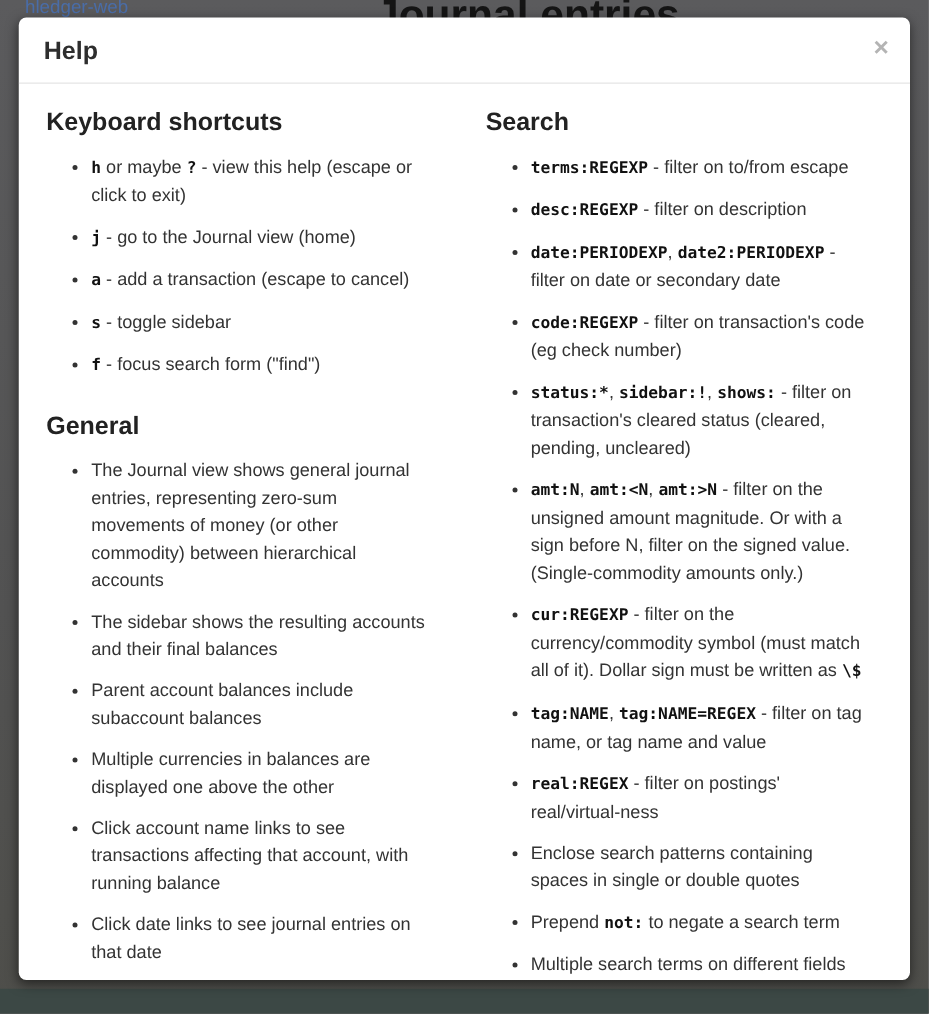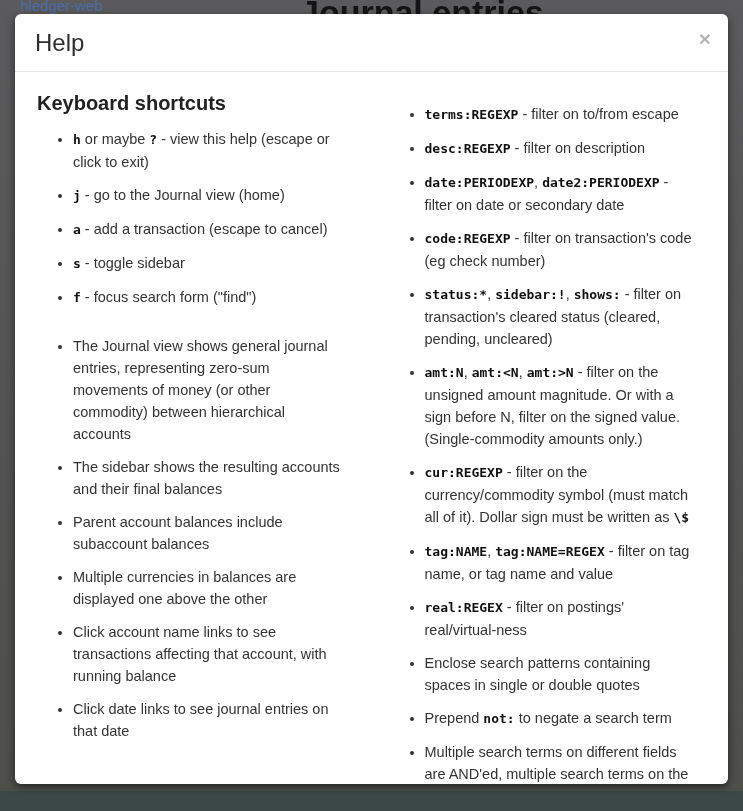--- a/index.html
+++ b/index.html
@@ -12,21 +12,21 @@
   .backdrop{position:absolute;inset:0;background:linear-gradient(#5b5b5d 0%, #525252 60%, #4e4e4a 100%);}
   .footer-ghost{position:absolute;left:0;right:0;bottom:0;height:20px;background:#3c4845;}
   .ghost-brand{position:absolute;left:20px;top:-3px;color:#4a6da8;font-size:15px;white-space:nowrap;}
   .ghost-heading{position:absolute;left:300px;top:-7px;color:#151515;font-weight:bold;font-size:34px;white-space:nowrap;}
   .modal{
     position:absolute;left:15px;top:14px;width:713px;height:770px;
     background:#fff;border-radius:6px;z-index:10;overflow:hidden;
     box-shadow:0 3px 9px rgba(0,0,0,0.55);
   }
   .modal-header{padding:15px 20px 13px;border-bottom:1px solid #e5e5e5;position:relative;}
-  .modal-title{margin:0;font-size:24px;font-weight:normal;color:#2e2e2e;line-height:1.2;}
+  .modal-title{margin:0;font-size:20px;font-weight:bold;color:#2e2e2e;line-height:1.2;}
   .close-button{
     position:absolute;right:13px;top:10px;background:none;border:none;
     font-size:21px;font-weight:bold;color:#b4b4b4;cursor:pointer;line-height:1;padding:4px;
   }
   .modal-body{display:flex;gap:34px;padding:20px 22px 10px;}
   .col{flex:1;min-width:0;color:#333;font-size:14.5px;line-height:22px;}
   .section-heading{font-size:20px;font-weight:bold;color:#222;margin:0 0 14px;}
   .help-list{margin:0 0 26px;padding-left:25px;}
   .help-list li{margin:11px;}
   code{
@@ -53,30 +53,32 @@
   <div class="modal-body">
     <div class="col">
         <h3 class="section-heading">Keyboard shortcuts</h3>
         <ul class="help-list">
           <li><code>h</code><span> or maybe </span><code>?</code><span> - view this help (escape or click to exit)</span></li>
           <li><code>j</code><span> - go to the Journal view (home)</span></li>
           <li><code>a</code><span> - add a transaction (escape to cancel)</span></li>
           <li><code>s</code><span> - toggle sidebar</span></li>
           <li><code>f</code><span> - focus search form ("find")</span></li>
         </ul>
+        <h3 class="section-heading">General</h3>
         <ul class="help-list">
           <li><span>The Journal view shows general journal entries, representing zero-sum movements of money (or other commodity) between hierarchical accounts</span></li>
           <li><span>The sidebar shows the resulting accounts and their final balances</span></li>
           <li><span>Parent account balances include subaccount balances</span></li>
           <li><span>Multiple currencies in balances are displayed one above the other</span></li>
           <li><span>Click account name links to see transactions affecting that account, with running balance</span></li>
           <li><span>Click date links to see journal entries on that date</span></li>
         </ul>
       </div>
     <div class="col">
+        <h3 class="section-heading">Search</h3>
         <ul class="help-list">
           <li><code>terms:REGEXP</code><span> - filter on to/from escape</span></li>
           <li><code>desc:REGEXP</code><span> - filter on description</span></li>
           <li><code>date:PERIODEXP</code><span>, </span><code>date2:PERIODEXP</code><span> - filter on date or secondary date</span></li>
           <li><code>code:REGEXP</code><span> - filter on transaction's code (eg check number)</span></li>
           <li><code>status:*</code><span>, </span><code>sidebar:!</code><span>, </span><code>shows:</code><span> - filter on transaction's cleared status (cleared, pending, uncleared)</span></li>
           <li><code>amt:N</code><span>, </span><code>amt:&lt;N</code><span>, </span><code>amt:&gt;N</code><span> - filter on the unsigned amount magnitude. Or with a sign before N, filter on the signed value. (Single-commodity amounts only.)</span></li>
           <li><code>cur:REGEXP</code><span> - filter on the currency/commodity symbol (must match all of it). Dollar sign must be written as </span><code>\$</code></li>
           <li><code>tag:NAME</code><span>, </span><code>tag:NAME=REGEX</code><span> - filter on tag name, or tag name and value</span></li>
           <li><code>real:REGEX</code><span> - filter on postings' real/virtual-ness</span></li>

